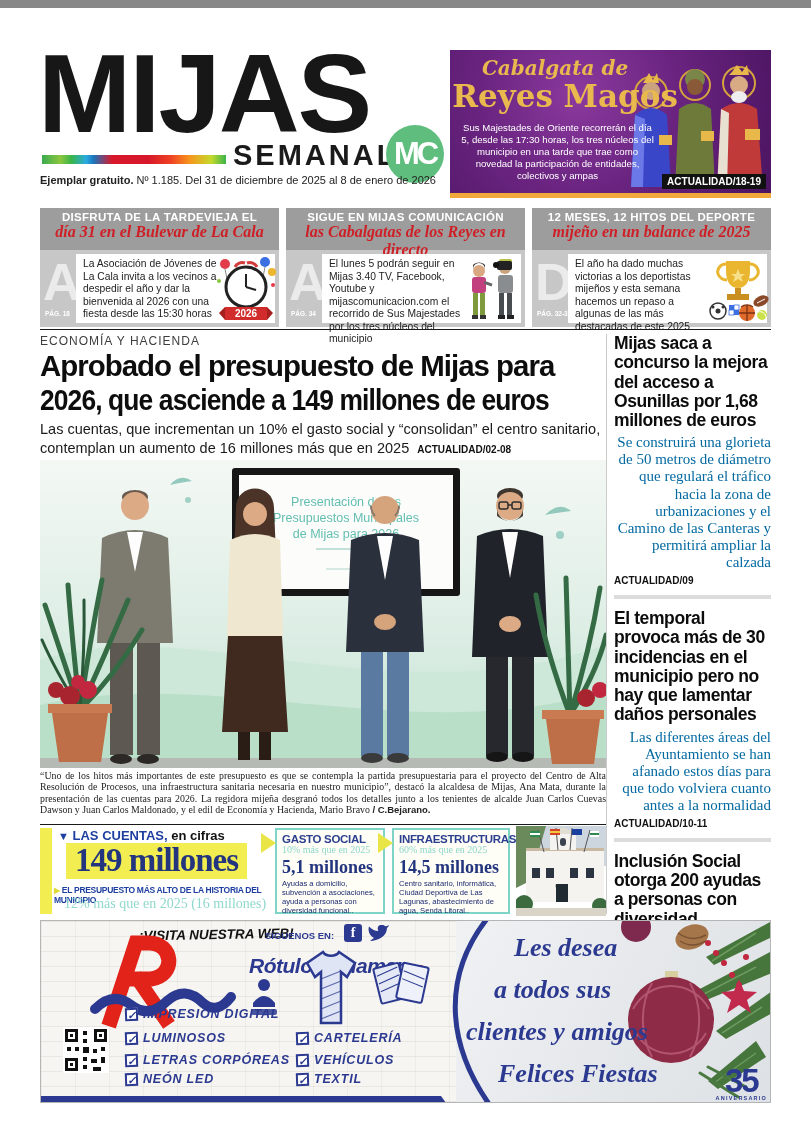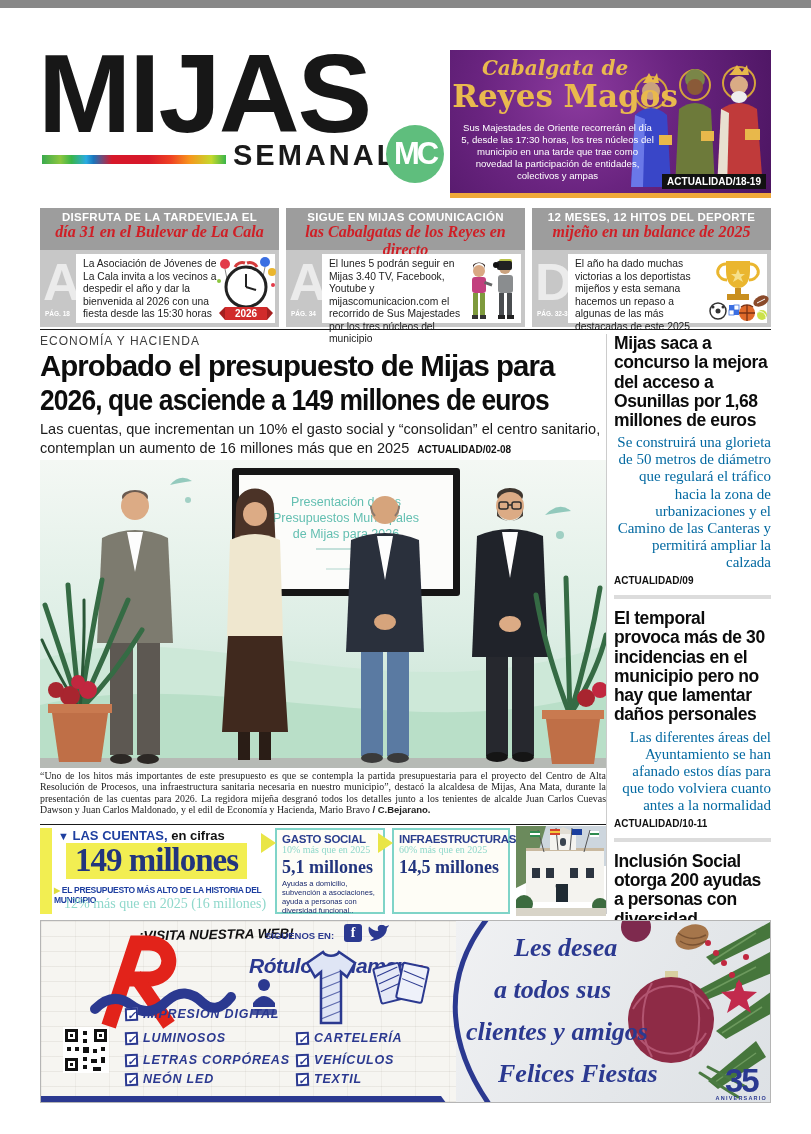--- a/index.html
+++ b/index.html
@@ -155,20 +155,21 @@
 </style>
 </head>
 <body>
 
 <div id="page">
 
   <div class="mj-title">MIJAS</div>
   <div class="rainbow"></div>
   <div class="mj-sub">SEMANAL</div>
   <div class="mc-logo">MC</div>
+  <div class="tagline"><b>Ejemplar gratuito.</b><span> Nº 1.185. Del 31 de diciembre de 2025 al 8 de enero de 2026</span></div>
 
   <div class="promo">
     <svg class="promo-kings" width="150" height="138" viewBox="0 0 150 138">
       <circle cx="30" cy="36" r="16" fill="none" stroke="#d4a33c" stroke-width="2"></circle>
       <circle cx="74" cy="28" r="15" fill="none" stroke="#d4a33c" stroke-width="2"></circle>
       <circle cx="118" cy="26" r="16" fill="none" stroke="#d4a33c" stroke-width="2"></circle>
       <polygon points="22,26 38,26 36,16 32,23 28,16 24,23" fill="#e8b84b"></polygon>
       <circle cx="30" cy="34" r="9" fill="#caa27e"></circle>
       <path d="M14,58 Q30,44 46,58 L50,130 L10,130 Z" fill="#3946c8"></path>
       <path d="M14,58 L10,130 L22,130 L24,62 Z" fill="#6a78e8"></path>
@@ -418,20 +419,21 @@
       <div class="igb-delta">10% más que en 2025</div>
       <div class="igb-amount">5,1 millones</div>
       <div class="igb-desc">Ayudas a domicilio, subvención a asociaciones, ayuda a personas con diversidad funcional..</div>
     </div>
 
     <div class="ig-yarr ya2"></div>
     <div class="ig-box igb2">
       <div class="igb-title">INFRAESTRUCTURAS</div>
       <div class="igb-delta">60% más que en 2025</div>
       <div class="igb-amount">14,5 millones</div>
+      <div class="igb-desc">Centro sanitario, informática, Ciudad Deportiva de Las Lagunas, abastecimiento de agua, Senda Litoral..</div>
     </div>
 
     <div class="ig-photo">
       <svg width="90" height="90" viewBox="0 0 90 90">
         <rect width="90" height="40" fill="#cdd6de"></rect>
         <path d="M0,0 L30,0 L14,55 L0,62 Z" fill="#6b8a5c"></path>
         <rect x="10" y="24" width="78" height="52" fill="#f4f3ef"></rect>
         <rect x="10" y="22" width="78" height="3" fill="#c9b9a0"></rect>
         <rect x="34" y="8" width="26" height="16" fill="#f4f3ef"></rect>
         <polygon points="32,8 62,8 47,1" fill="#e2ded4"></polygon>

